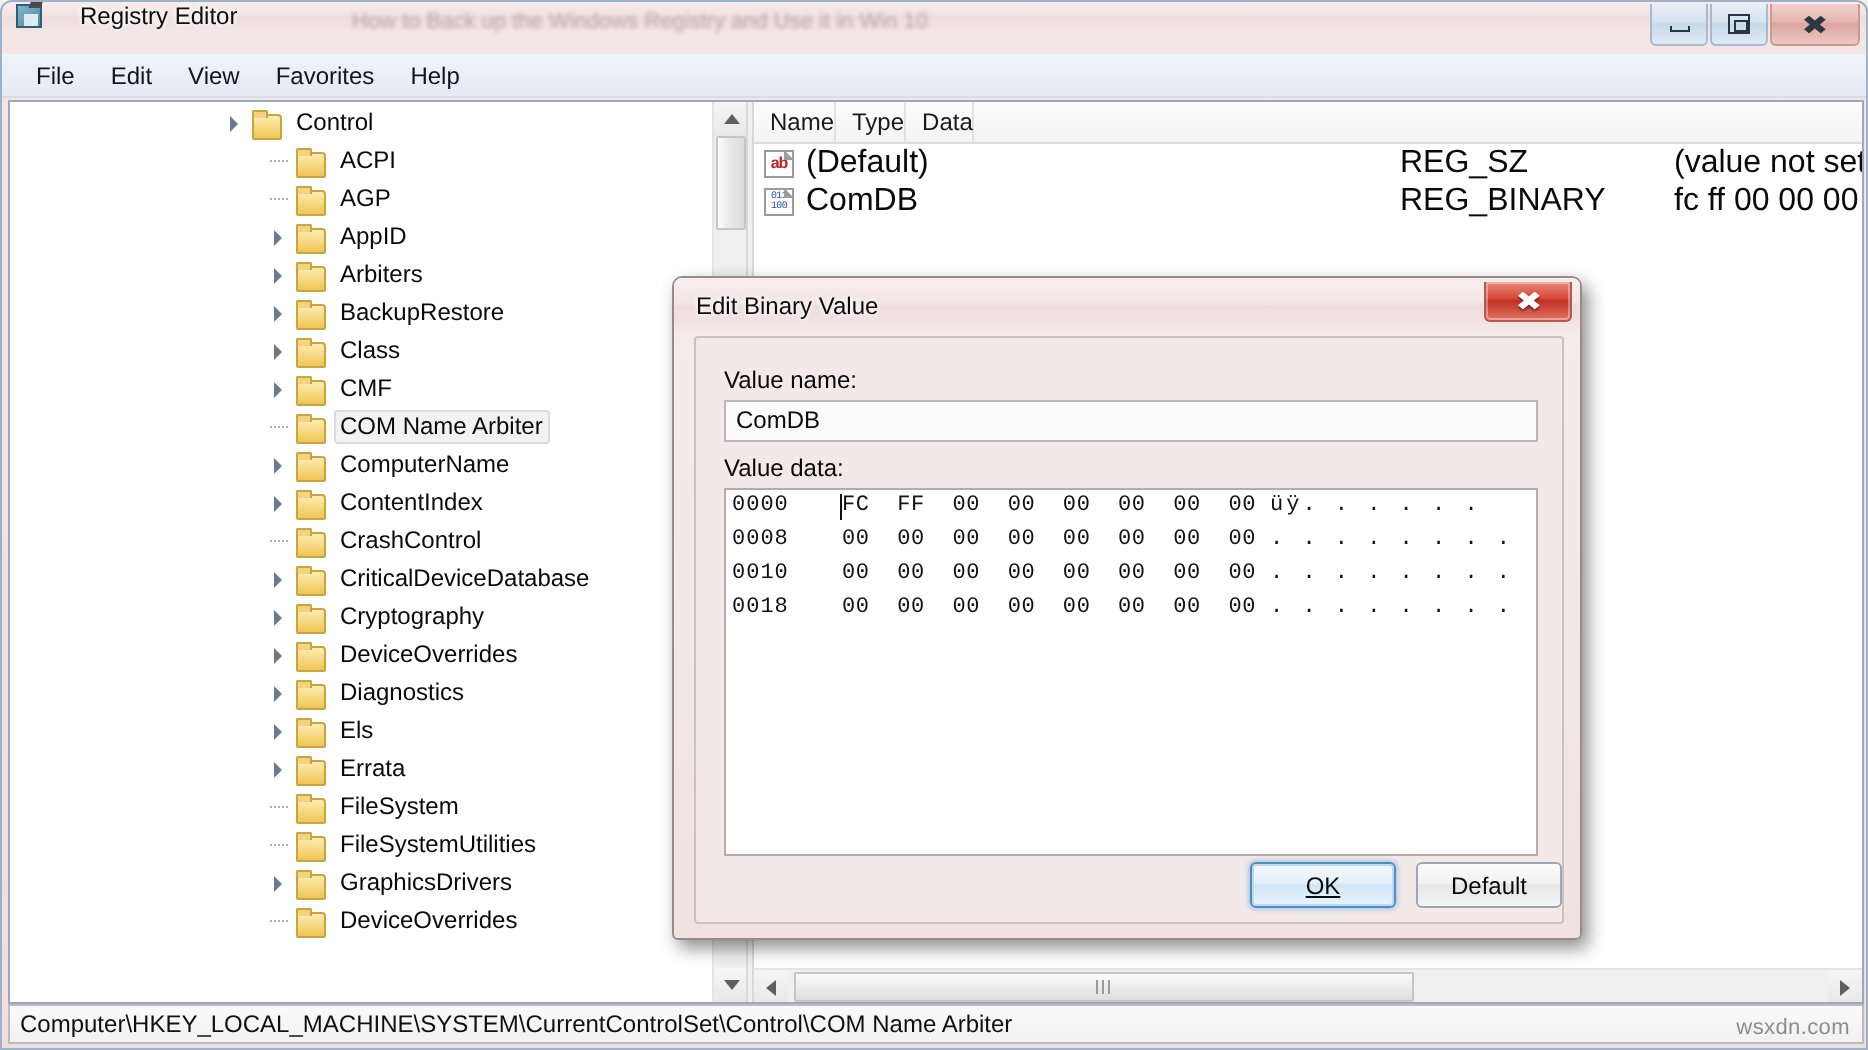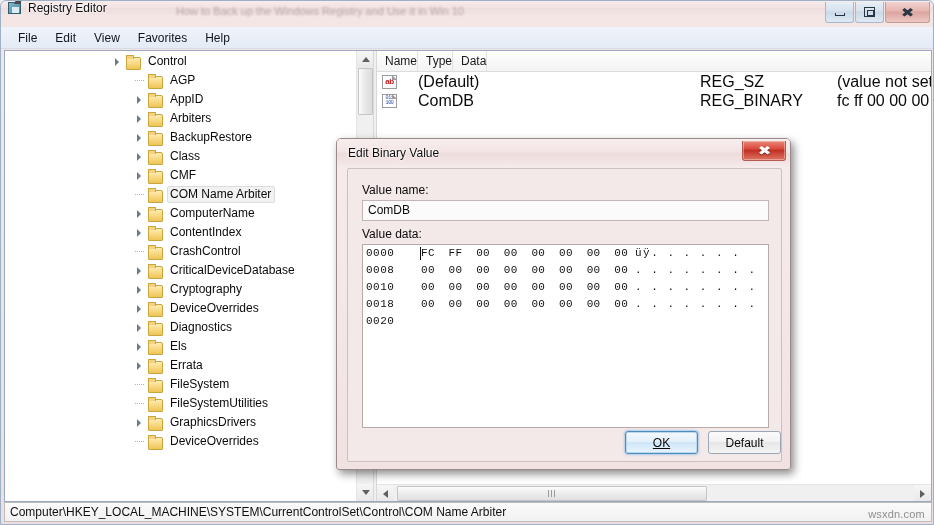--- a/index.html
+++ b/index.html
@@ -27,20 +27,21 @@
   }
 
   
   #titlebar {
     position: absolute; left: 0; top: 0;
     width: 100%; height: 14px;
     background: linear-gradient(to bottom,
         #f7ecec 0%, #f3e2e2 48%, #eedddd 52%, #f2e4e4 100%);
     display: flex; align-items: center;
     border-radius: 5px 5px 0 0;
+    gap: 12px;
   }
   #titlebar .tb-icon {
     width: 16px; height: 16px;
     margin-left: 6px; margin-right: 5px;
     position: relative; flex: none;
   }
   .regicon-outer {
     position: absolute; left: 1px; top: 2px;
     width: 13px; height: 12px;
     background: linear-gradient(135deg, #7fb7c8 0%, #4a88a0 100%);
@@ -301,21 +302,21 @@
     display: flex; align-items: center;
     white-space: nowrap;
   }
   .lr-name { width: 315px; flex: none; display:flex; align-items:center; padding-left: 5px;}
   .lr-type { width: 137px; flex: none; padding-left: 8px;}
   .lr-data { flex: 1 1 auto; padding-left: 8px;}
   .lr-text { font-size: 16px; color: #0a0a0a; }
 
   .icon-sz, .icon-bin {
     width: 15px; height: 14px;
-    flex: none; margin-right: 21px;
+    flex: none; margin-right: 6px;
     background: #fff;
     border: 1px solid #9b9b9b;
     position: relative;
     display: flex; align-items: center; justify-content: center;
     overflow: hidden;
   }
   .icon-sz span {
     font-size: 8px; font-weight: bold;
     color: #c02020;
     font-family: "Liberation Sans", sans-serif;
@@ -561,20 +562,28 @@
               <div class="expander has-arrow"></div>
               <div class="folder"></div>
               <div class="tree-label">Control</div>
             </div>
             <div class="tree-row">
               <div class="tree-indent" style="width: 126px;"></div>
               <div class="expander">
                 <div class="dotline-h" style="left: 4px; top: 9px;"></div>
               </div>
               <div class="folder"></div>
+              <div class="tree-label">ACPI</div>
+            </div>
+            <div class="tree-row">
+              <div class="tree-indent" style="width: 126px;"></div>
+              <div class="expander">
+                <div class="dotline-h" style="left: 4px; top: 9px;"></div>
+              </div>
+              <div class="folder"></div>
               <div class="tree-label">AGP</div>
             </div>
             <div class="tree-row">
               <div class="tree-indent" style="width: 126px;"></div>
               <div class="expander has-arrow"></div>
               <div class="folder"></div>
               <div class="tree-label">AppID</div>
             </div>
             <div class="tree-row">
               <div class="tree-indent" style="width: 126px;"></div>
@@ -778,21 +787,20 @@
       <div id="value-name-input">ComDB</div>
 
       <div class="dlg-label" id="lbl-value-data">Value data:</div>
 
       <div id="hex-editor">
         <div id="hex-caret"></div>
       <div class="hex-row"><div class="hex-offset">0000</div><div class="hex-sep"></div><div class="hex-bytes">FC  FF  00  00  00  00  00  00</div><div class="hex-ascii">üÿ. . . . . .</div></div>
           <div class="hex-row"><div class="hex-offset">0008</div><div class="hex-sep"></div><div class="hex-bytes">00  00  00  00  00  00  00  00</div><div class="hex-ascii">. . . . . . . .</div></div>
           <div class="hex-row"><div class="hex-offset">0010</div><div class="hex-sep"></div><div class="hex-bytes">00  00  00  00  00  00  00  00</div><div class="hex-ascii">. . . . . . . .</div></div>
           <div class="hex-row"><div class="hex-offset">0018</div><div class="hex-sep"></div><div class="hex-bytes">00  00  00  00  00  00  00  00</div><div class="hex-ascii">. . . . . . . .</div></div>
-          <div class="hex-row"><div class="hex-offset">0020</div><div class="hex-sep"></div><div class="hex-bytes"></div><div class="hex-ascii"></div></div>
         </div>
 
       <div class="dlg-button" id="btn-ok">OK</div>
       <div class="dlg-button" id="btn-cancel">Default</div>
     </div>
   </div>
 
 </div>
 
 </body></html>

